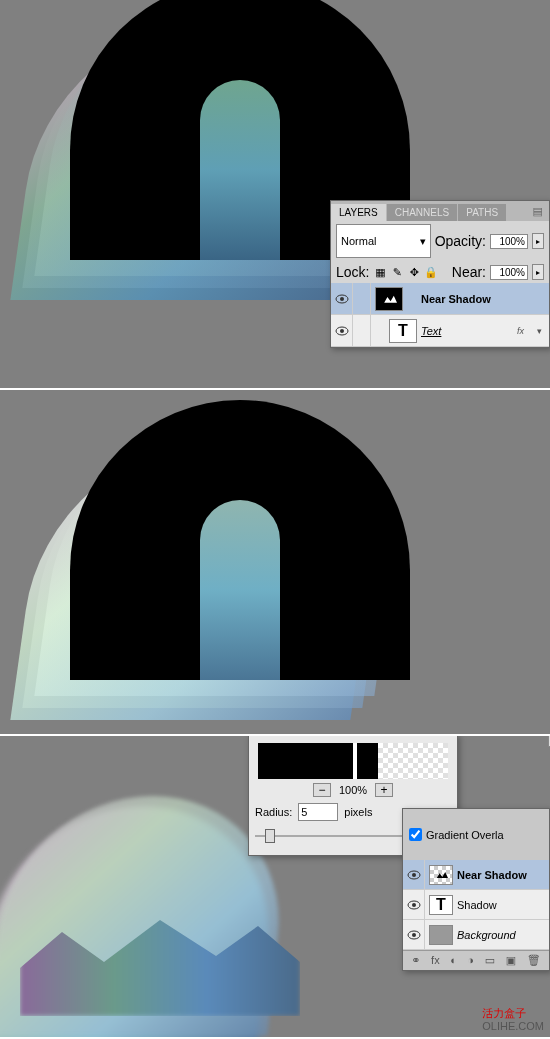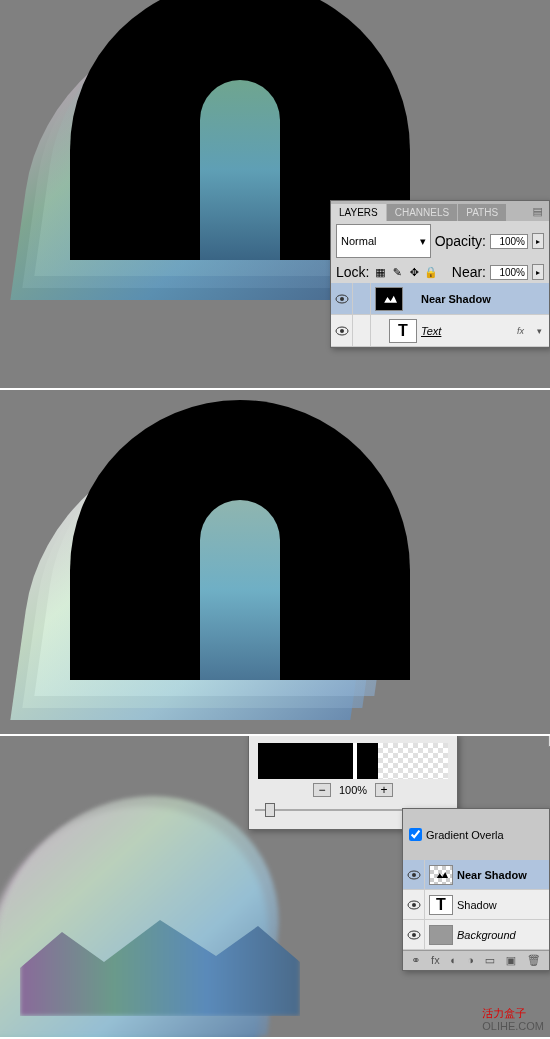--- a/index.html
+++ b/index.html
@@ -191,20 +191,25 @@
 
   <div class="panel p2" style="top:-2px">
     <div class="preview">
         <div class="check"></div>
       </div>
     <div class="zoomrow">
       <div class="zbtn">−</div>
       <span>100%</span>
       <div class="zbtn">+</div>
     </div>
+    <div class="radrow">
+      <span>Radius:</span>
+      <input class="radinput" value="5" style="">
+      <span>pixels</span>
+    </div>
     <div class="slider">
       <div class="track"></div>
         <div class="sthumb"></div>
     </div>
   </div>
 
   <div class="overla" style="top:-6px">verla</div>
 
   <div class="panel p3" style="top:72px">
     <div class="hdr">

